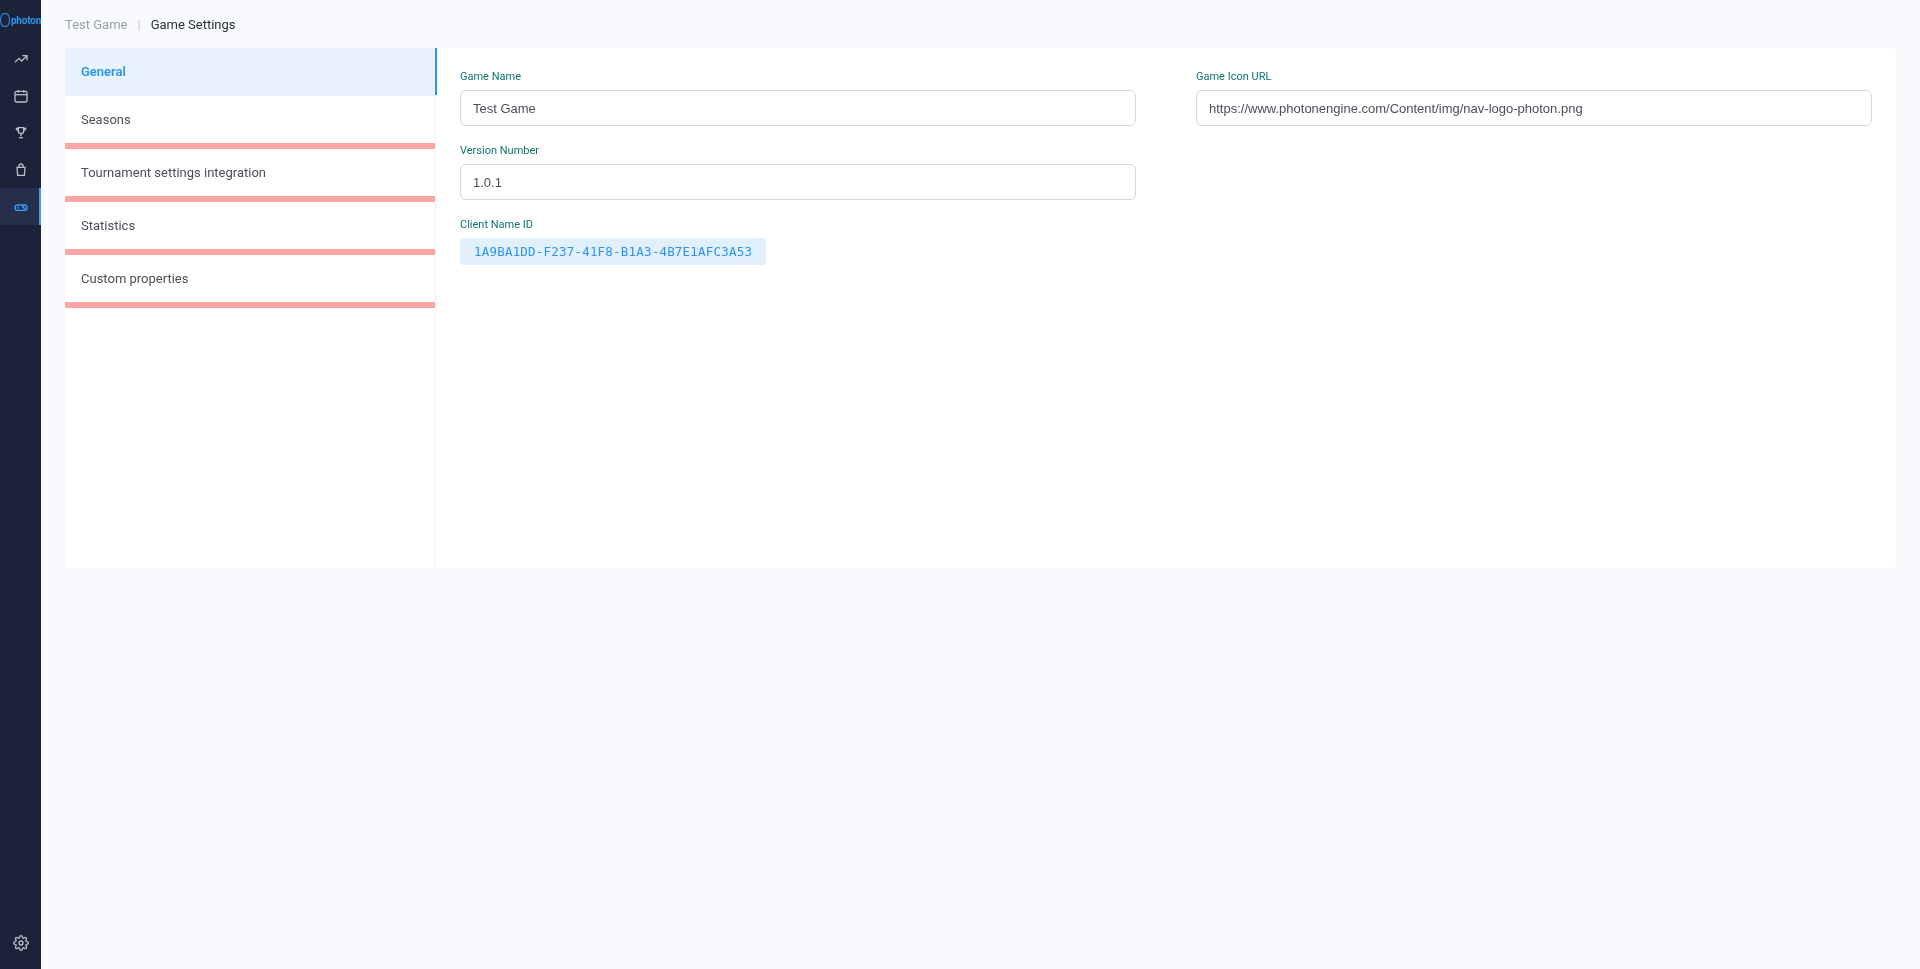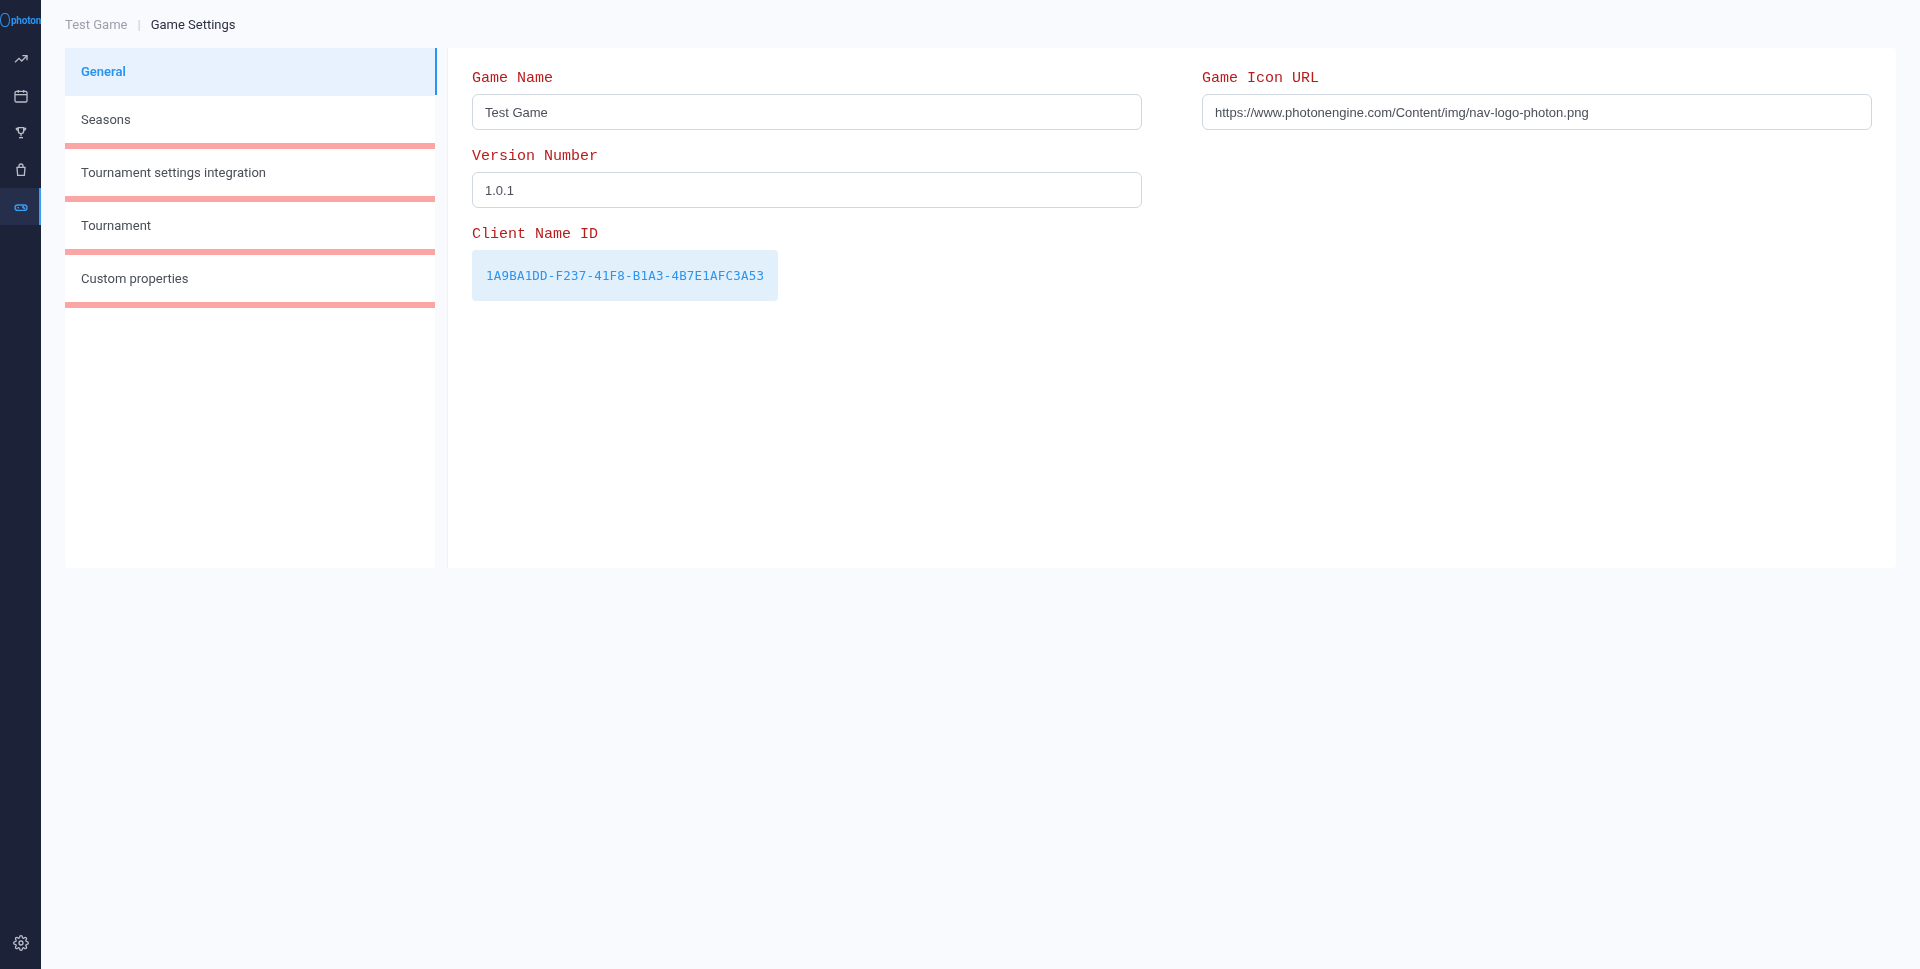--- a/index.html
+++ b/index.html
@@ -77,21 +77,21 @@
     height: 48px;
     font-size: 13px;
   }
   .crumb { color: #9aa1ab; cursor: pointer; }
   .crumb-sep { color: #c5cad0; }
   .crumb-current { color: #2a3140; }
 
   .content {
     display: flex;
     background: transparent;
-    gap: 12px;
+    gap: 0;
   }
   .tab-col {
     width: 370px;
     background: #fff;
     border-radius: 4px 0 0 4px;
     box-shadow: 0 0 0 rgba(0,0,0,0);
     min-height: 520px;
   }
   .tab-item {
     padding: 16px 16px;
@@ -138,41 +138,40 @@
   .form-grid {
     display: grid;
     grid-template-columns: 1fr 1fr;
     gap: 10px 60px;
   }
   .left-col { grid-column: 1; }
   .right-col { grid-column: 2; }
   .field { margin-bottom: 18px; }
   .field label {
     display: block;
-    font-size: 15px;
-    color: #b91c1c;
+    font-size: 11px;
+    color: #0f766e;
     margin-bottom: 7px;
-    font-family: Liberation Mono, monospace;
   }
   .field input {
     width: 100%;
     height: 36px;
     padding: 0 12px;
     border: 1px solid #d1d7de;
     border-radius: 6px;
     font-size: 13px;
     color: #4a4f58;
     background: #fff;
   }
   .guid-chip {
     display: inline-block;
     background: #e2f0fb;
     color: #2a94f0;
     font-size: 12.5px;
-    padding: 18px 14px;
+    padding: 6px 14px;
     border-radius: 4px;
     font-family: monospace, "Segoe UI", sans-serif;
     letter-spacing: 0.2px;
   }
 </style>
 </head>
 <body>
 
 <div class="app">
   <div class="sidebar">
@@ -243,21 +242,21 @@
         <div class="tab-item active">
           <span>General</span>
         </div>
         <div class="tab-item">
           <span>Seasons</span>
         </div>
         <div class="tab-item">
           <span>Tournament settings integration</span>
         </div>
         <div class="tab-item">
-          <span>Tournament</span>
+          <span>Statistics</span>
         </div>
         <div class="tab-item">
           <span>Custom properties</span>
         </div>
       </div>
 
       <div class="panel">
         <div class="form-grid">
           <div class="left-col">
             <div class="field">

